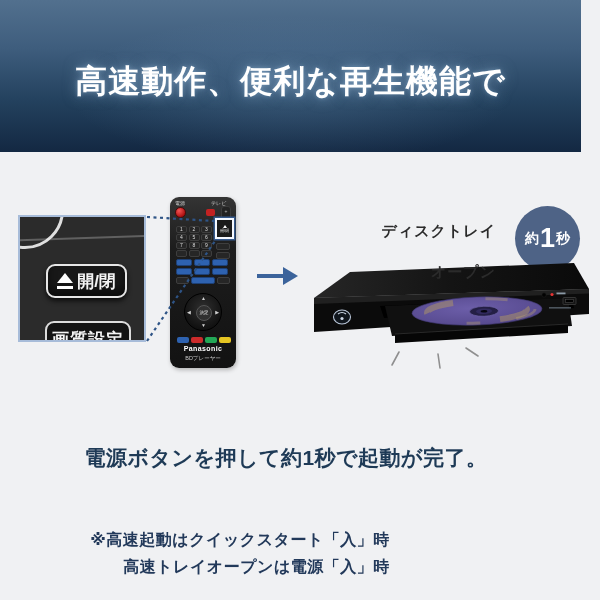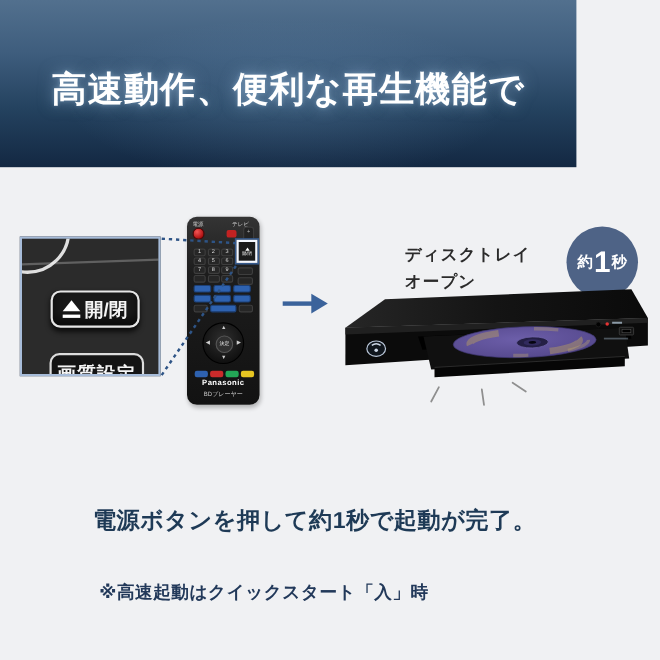--- a/index.html
+++ b/index.html
@@ -2,21 +2,21 @@
 <html><head>
 <meta charset="utf-8">
 <style>
   * { margin:0; padding:0; box-sizing:border-box; }
   html,body { width:600px; height:600px; }
   body { font-family:"Liberation Sans","DejaVu Sans",sans-serif; background:#f0f1f3; }
   #stage { position:relative; width:600px; height:600px; overflow:hidden; background:#f0f1f3; }
 
   
   .banner {
-    position:absolute; left:0; top:0; width:524px; height:152px;
+    position:absolute; left:0; top:0; width:581px; height:152px;
     background:
       radial-gradient(ellipse 55% 70% at 50% 60%, rgba(130,170,210,.22), transparent 70%),
       linear-gradient(180deg,#52708e 0%,#3e5d7d 32%,#24425f 65%,#132842 100%);
     display:flex; flex-direction:column; align-items:center; justify-content:center;
     padding-top:10px;
   }
   .banner .hline {
     color:#fff; font-weight:700; font-size:32px; line-height:40px; letter-spacing:1px;
     text-shadow:0 0 14px rgba(170,200,230,.55), 0 0 4px rgba(150,190,225,.4);
     white-space:nowrap;
@@ -83,35 +83,35 @@
   .dpad .dir { position:absolute; color:#cfcfcf; font-size:5px; line-height:5px; }
   .dpad .ok { position:absolute; left:11px; top:11px; width:16px; height:16px; border-radius:50%;
     background:#303030; border:1px solid #555; color:#eee; font-size:4.5px; line-height:14px; text-align:center; }
   .colorrow { position:absolute; left:7px; top:140px; display:flex; gap:2.5px; }
   .colorrow i { display:block; width:11.5px; height:5.5px; border-radius:2px; }
   .r-brand { position:absolute; left:0; top:148px; width:100%; text-align:center;
     color:#fff; font-size:7px; font-weight:700; letter-spacing:.4px; }
   .r-model { position:absolute; left:0; top:158px; width:100%; text-align:center; color:#c8c8c8; font-size:5.5px; }
 
   
-  .tray-caption { position:absolute; left:368px; top:222px; width:128px; text-align:left;
+  .tray-caption { position:absolute; left:368px; top:222px; width:128px; text-align:right;
     color:#2b2b2b; font-weight:700; z-index:3; }
   .tray-caption .c1 { font-size:15px; letter-spacing:1px; }
-  .tray-caption .c2 { font-size:15px; letter-spacing:1px; margin-top:6px; }
+  .tray-caption .c2 { font-size:15px; letter-spacing:1px; margin-top:22px; }
   .badge { position:absolute; left:515px; top:206px; width:65px; height:65px; border-radius:50%;
     background:#4e6386; color:#fff; display:flex; align-items:center; justify-content:center; z-index:1; }
   .badge .b-sm { font-size:14px; font-weight:700; }
   .badge .b-lg { font-size:27px; font-weight:700; margin:0 1px; }
 
   
   .player-svg { position:absolute; left:300px; top:248px; z-index:2; }
   .overlay-svg { position:absolute; left:0; top:0; z-index:4; pointer-events:none; }
 
   
-  .copy { position:absolute; left:0; top:459px; width:572px; text-align:center; color:#1e3a56; font-weight:700; z-index:1; }
+  .copy { position:absolute; left:0; top:444px; width:572px; text-align:center; color:#1e3a56; font-weight:700; z-index:1; }
   .copy .p1 { font-size:21px; letter-spacing:.5px; }
   .copy .p2 { font-size:21px; letter-spacing:.5px; margin-top:13px; }
   .notes { position:absolute; left:0; top:526px; width:480px; text-align:center; color:#22395a; z-index:1; }
   .notes .inner { display:inline-block; text-align:right; font-size:16px; font-weight:700; line-height:27px; letter-spacing:.5px; }
 </style>
 </head>
 <body>
 
 <div id="stage">
 
@@ -266,16 +266,17 @@
     </g>
   </svg>
 
   <div class="copy">
     <div class="p1">電源ボタンを押して約1秒で起動が完了。</div>
   </div>
 
   <div class="notes">
     <div class="inner">
       <div>※高速起動はクイックスタート「入」時</div>
+      <div>高速トレイオープンは電源「入」時</div>
     </div>
   </div>
 
 </div>
 
 </body></html>

